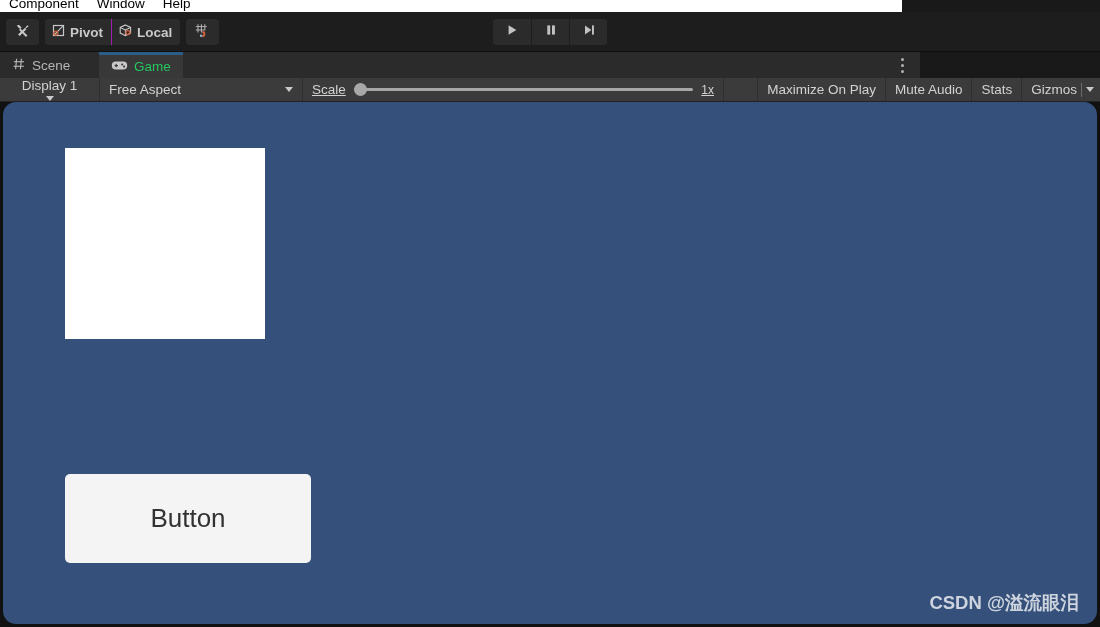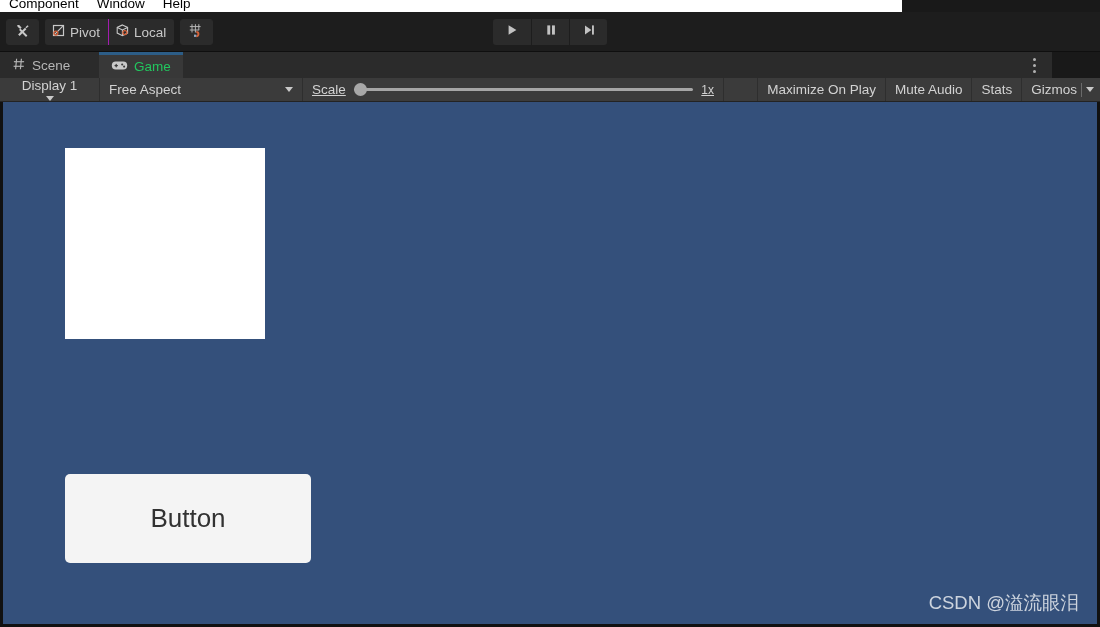--- a/index.html
+++ b/index.html
@@ -57,41 +57,42 @@
   .tb-pair {
     display: flex; align-items: center;
     background: #2b2b2b; border-radius: 3px;
     height: 26px; overflow: hidden;
   }
   .tb-pair > .seg {
     height: 26px; display: flex; align-items: center;
     gap: 4px; padding: 0 8px 0 6px;
     color: #c8c8c8; font-size: 13.5px;
     white-space: nowrap;
+    font-weight: bold;
   }
   .tb-pair > .seg + .seg { border-left: 1px solid #a21caf; }
 
   
   .tb-center {
     position: absolute; left: 50%; top: 7px;
     transform: translateX(-50%);
     display: flex; align-items: center;
     background: #2b2b2b; border-radius: 3px;
     height: 26px; overflow: hidden;
   }
   .pc-btn {
     width: 38px; height: 26px;
     display: flex; align-items: center; justify-content: center;
   }
   .pc-btn + .pc-btn { border-left: 1px solid #1d1d1d; }
 
   
   .tabbar {
     position: absolute; left: 0; top: 52px;
-    width: 1052px; height: 26px;
+    width: 920px; height: 26px;
     background: #2b2b2b;
   }
   .tab {
     position: absolute; top: 0; height: 26px;
     display: flex; align-items: center; gap: 6px;
     padding: 0 12px;
     color: #b6b6b6; font-size: 13.5px;
     white-space: nowrap;
   }
   .tab.inactive { left: 0; background: #2b2b2b; }
@@ -163,20 +164,21 @@
     position: absolute; left: 0; top: 102px;
     width: 1100px; height: 525px;
     background: #111111;
     padding: 0 3px 3px 3px;
   }
   .game-canvas {
     position: relative;
     width: 100%; height: 100%;
     background: #34507b;
     overflow: hidden;
+    border-radius: 13px;
   }
   .white-panel {
     position: absolute;
     left: 62px; top: 46px;
     width: 200px; height: 191px;
     background: #ffffff;
   }
   .ui-button {
     position: absolute;
     left: 62px; top: 372px;
@@ -184,20 +186,21 @@
     background: #f4f4f4;
     border-radius: 5px;
     display: flex; align-items: center; justify-content: center;
     color: #323232; font-size: 26px;
   }
   .watermark {
     position: absolute;
     right: 18px; bottom: 9px;
     color: #cdd4de; font-size: 18.5px;
     white-space: nowrap;
+    font-weight: bold;
   }
 </style>
 </head>
 <body>
 
 <div class="app">
 
   <div class="menu-strip">
     <div class="menu-items">
       <span class="menu-item">Component</span>

